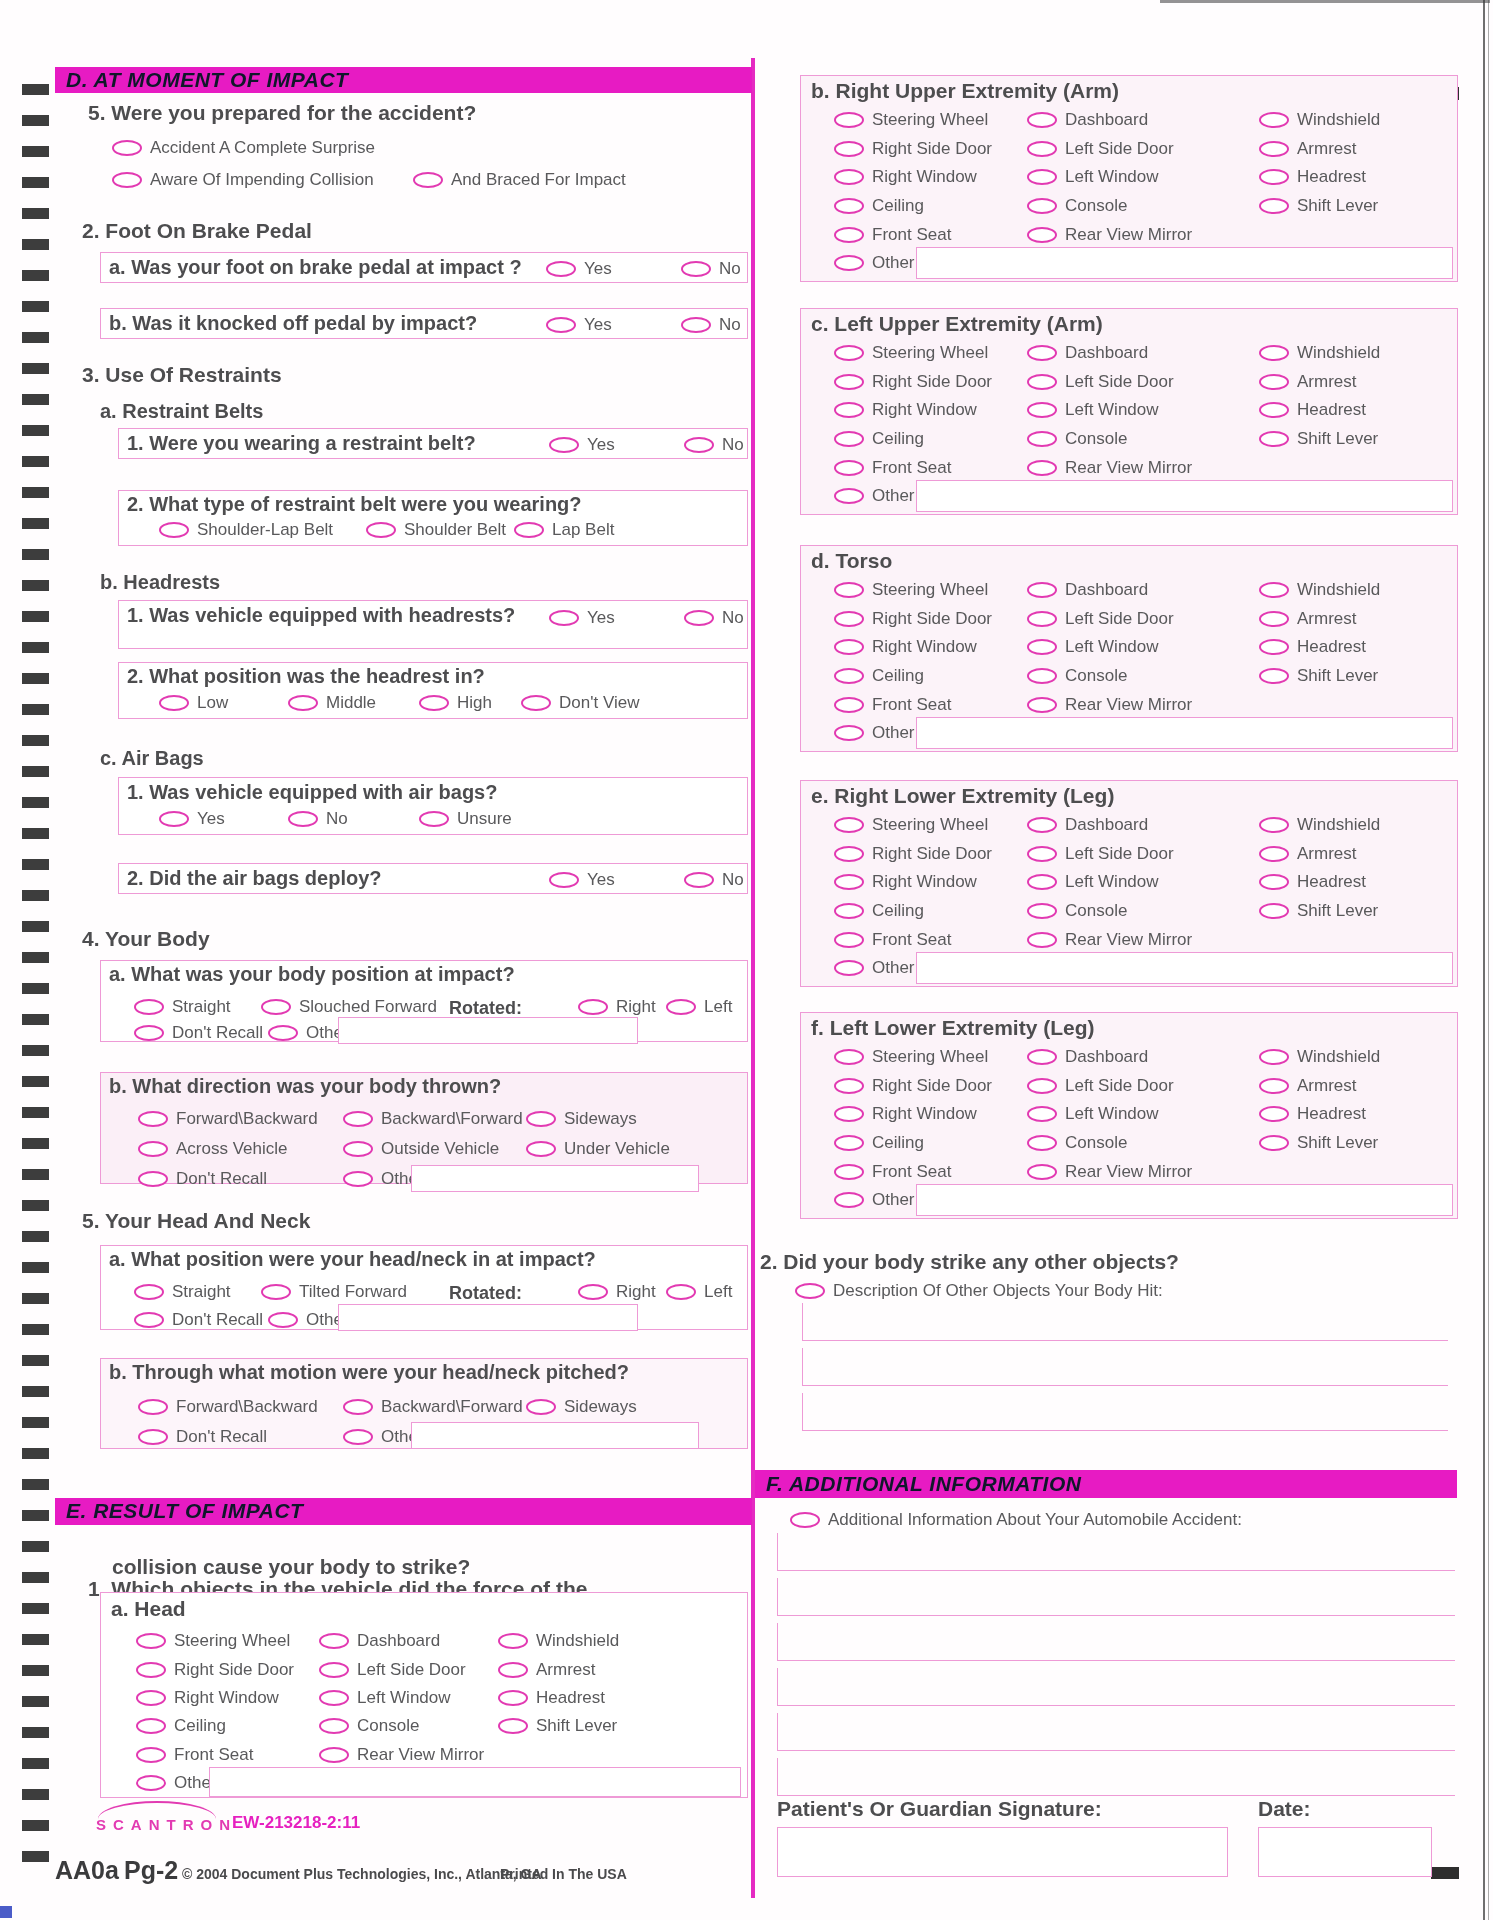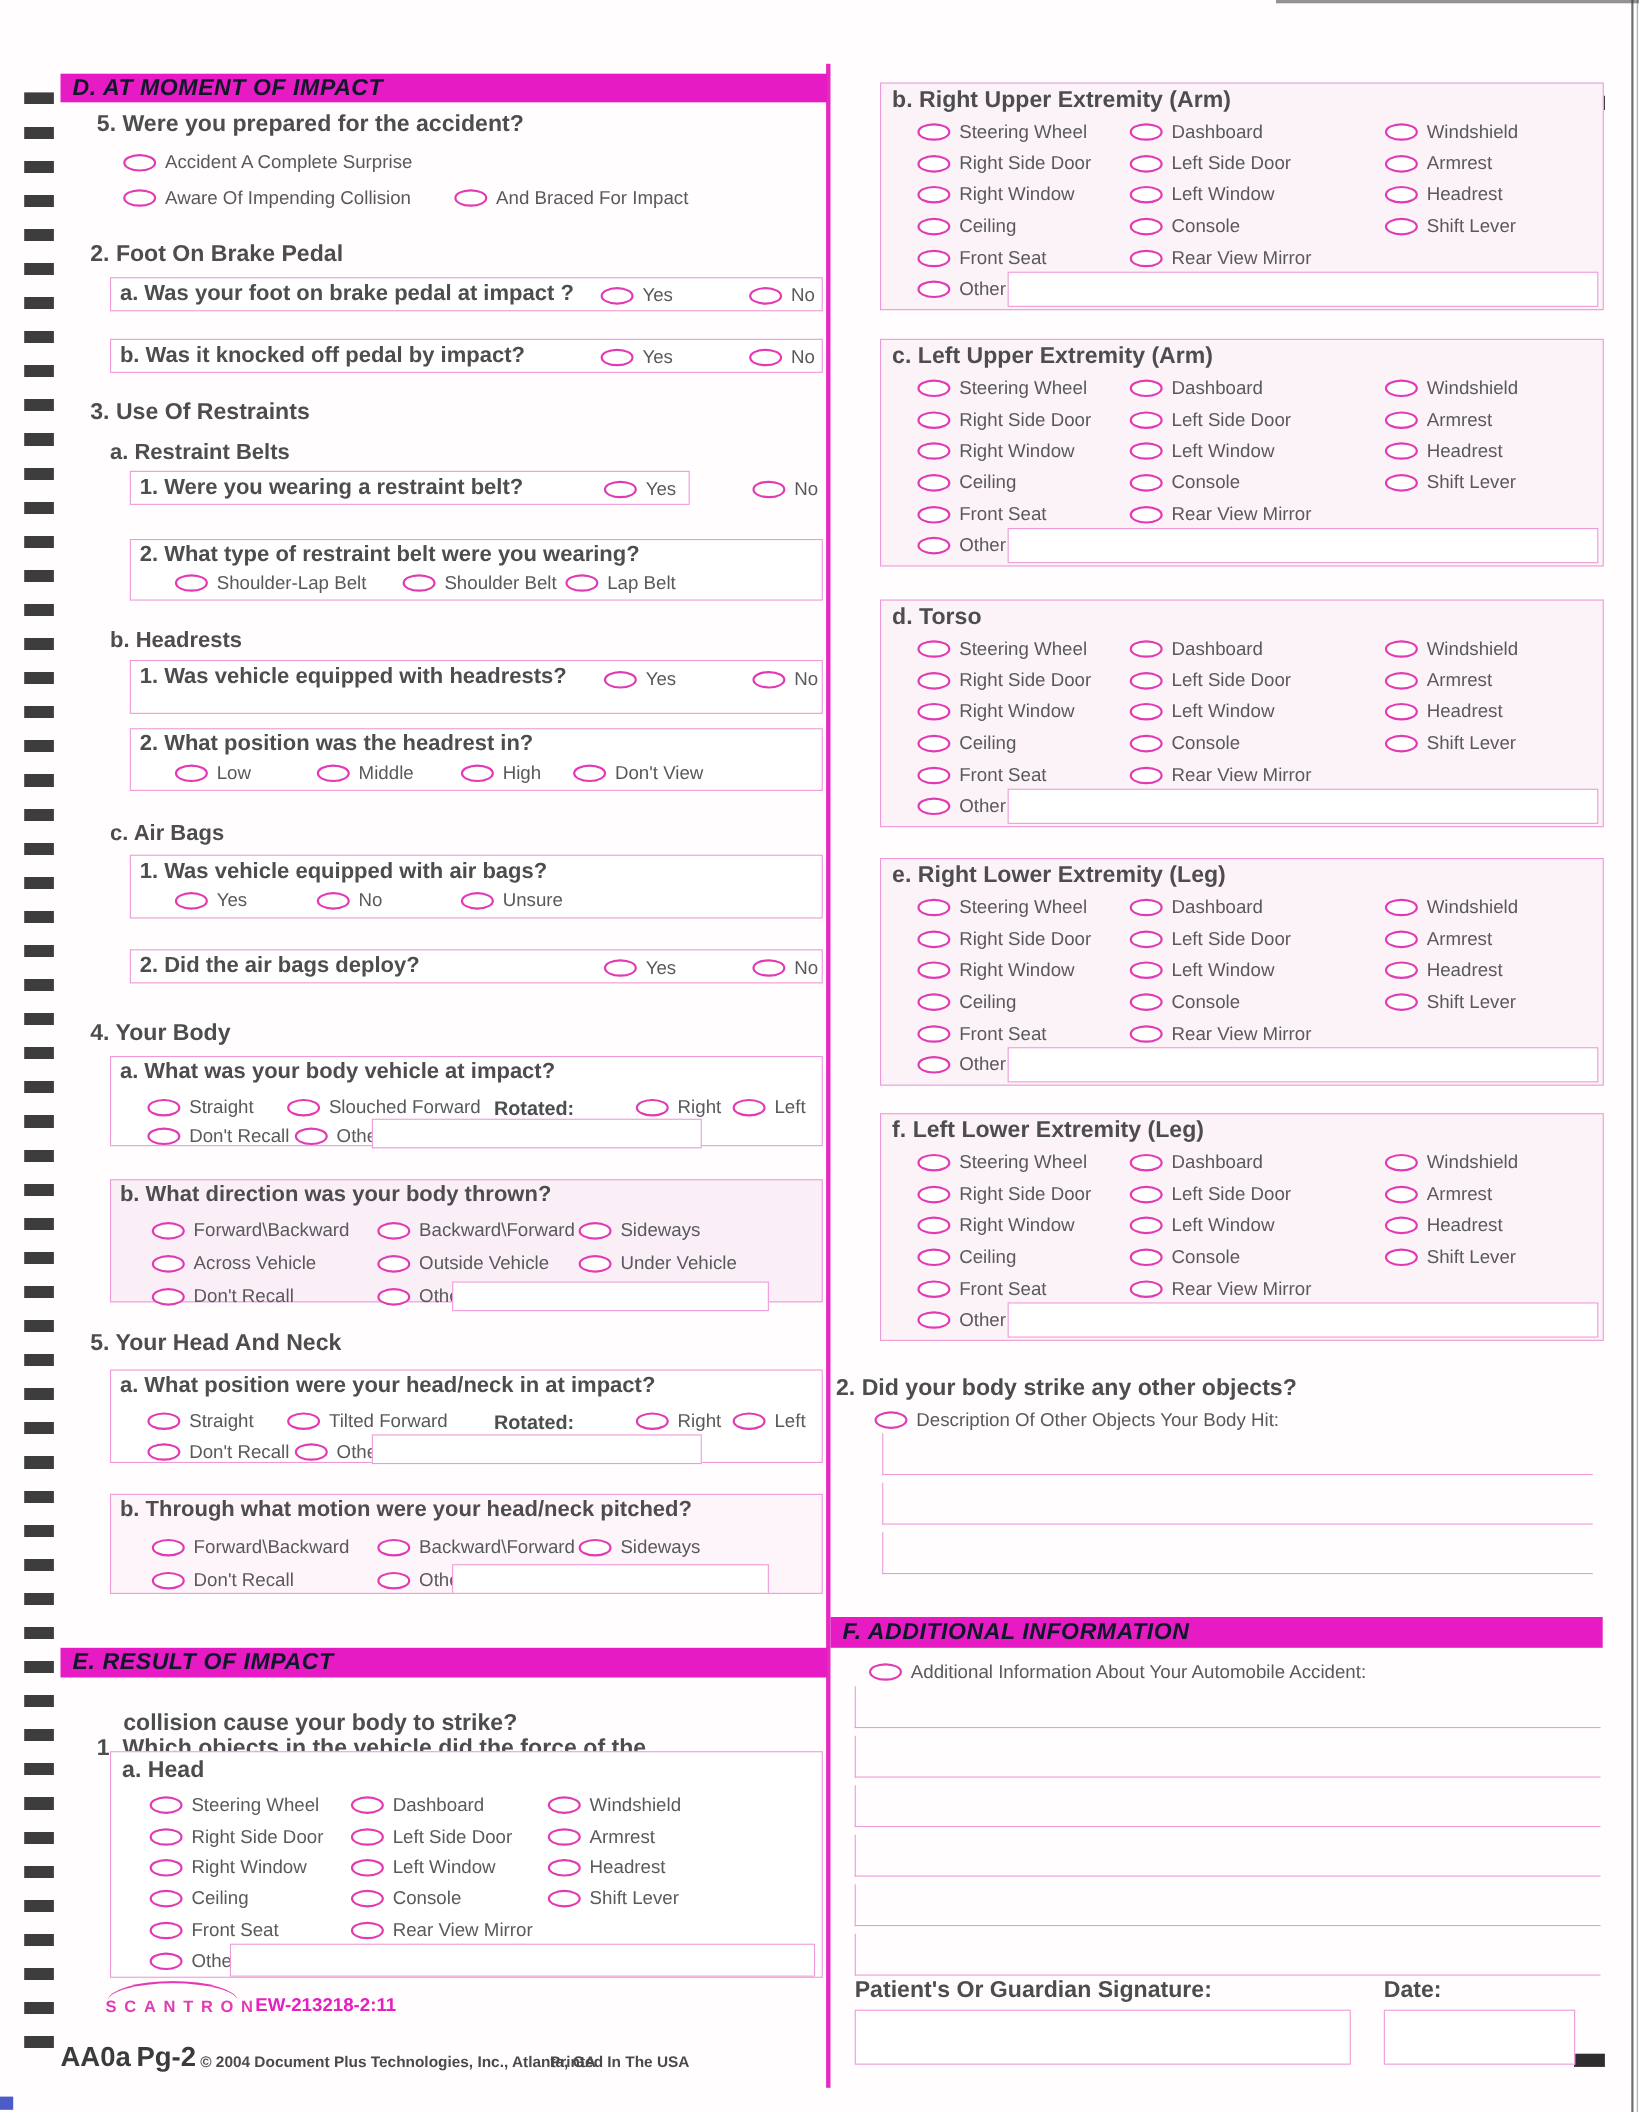--- a/index.html
+++ b/index.html
@@ -105,21 +105,21 @@
         <span class="olab">Yes</span>
       </span>
     <span class="opt abs" style="left:580px;top:6px;">
         <span class="oval"></span>
         <span class="olab">No</span>
       </span>
   </div>
 
   <div class="h1" style="left:82px;top:363px;">3. Use Of Restraints</div>
   <div class="h2" style="left:100px;top:400px;">a. Restraint Belts</div>
-  <div class="box" style="left:118px;top:428px;width:509px;height:31px;">
+  <div class="box" style="left:118px;top:428px;width:630px;height:31px;">
     <div class="bq" style="left:8px;top:3px;">1. Were you wearing a restraint belt?</div>
     <span class="opt abs" style="left:430px;top:6px;">
         <span class="oval"></span>
         <span class="olab">Yes</span>
       </span>
     <span class="opt abs" style="left:565px;top:6px;">
         <span class="oval"></span>
         <span class="olab">No</span>
       </span>
   </div>
@@ -194,21 +194,21 @@
         <span class="olab">Yes</span>
       </span>
     <span class="opt abs" style="left:565px;top:6px;">
         <span class="oval"></span>
         <span class="olab">No</span>
       </span>
   </div>
 
   <div class="h1" style="left:82px;top:927px;">4. Your Body</div>
   <div class="box" style="left:100px;top:960px;width:648px;height:82px;">
-    <div class="bq" style="left:8px;top:2px;">a. What was your body vehicle at impact?</div>
+    <div class="bq" style="left:8px;top:2px;">a. What was your body position at impact?</div>
     <span class="opt abs" style="left:33px;top:36px;">
         <span class="oval"></span>
         <span class="olab">Straight</span>
       </span>
     <span class="opt abs" style="left:160px;top:36px;">
         <span class="oval"></span>
         <span class="olab">Slouched Forward</span>
       </span>
     <span class="rot" style="left:348px;top:37px;">Rotated:</span>
     <span class="opt abs" style="left:477px;top:36px;">

